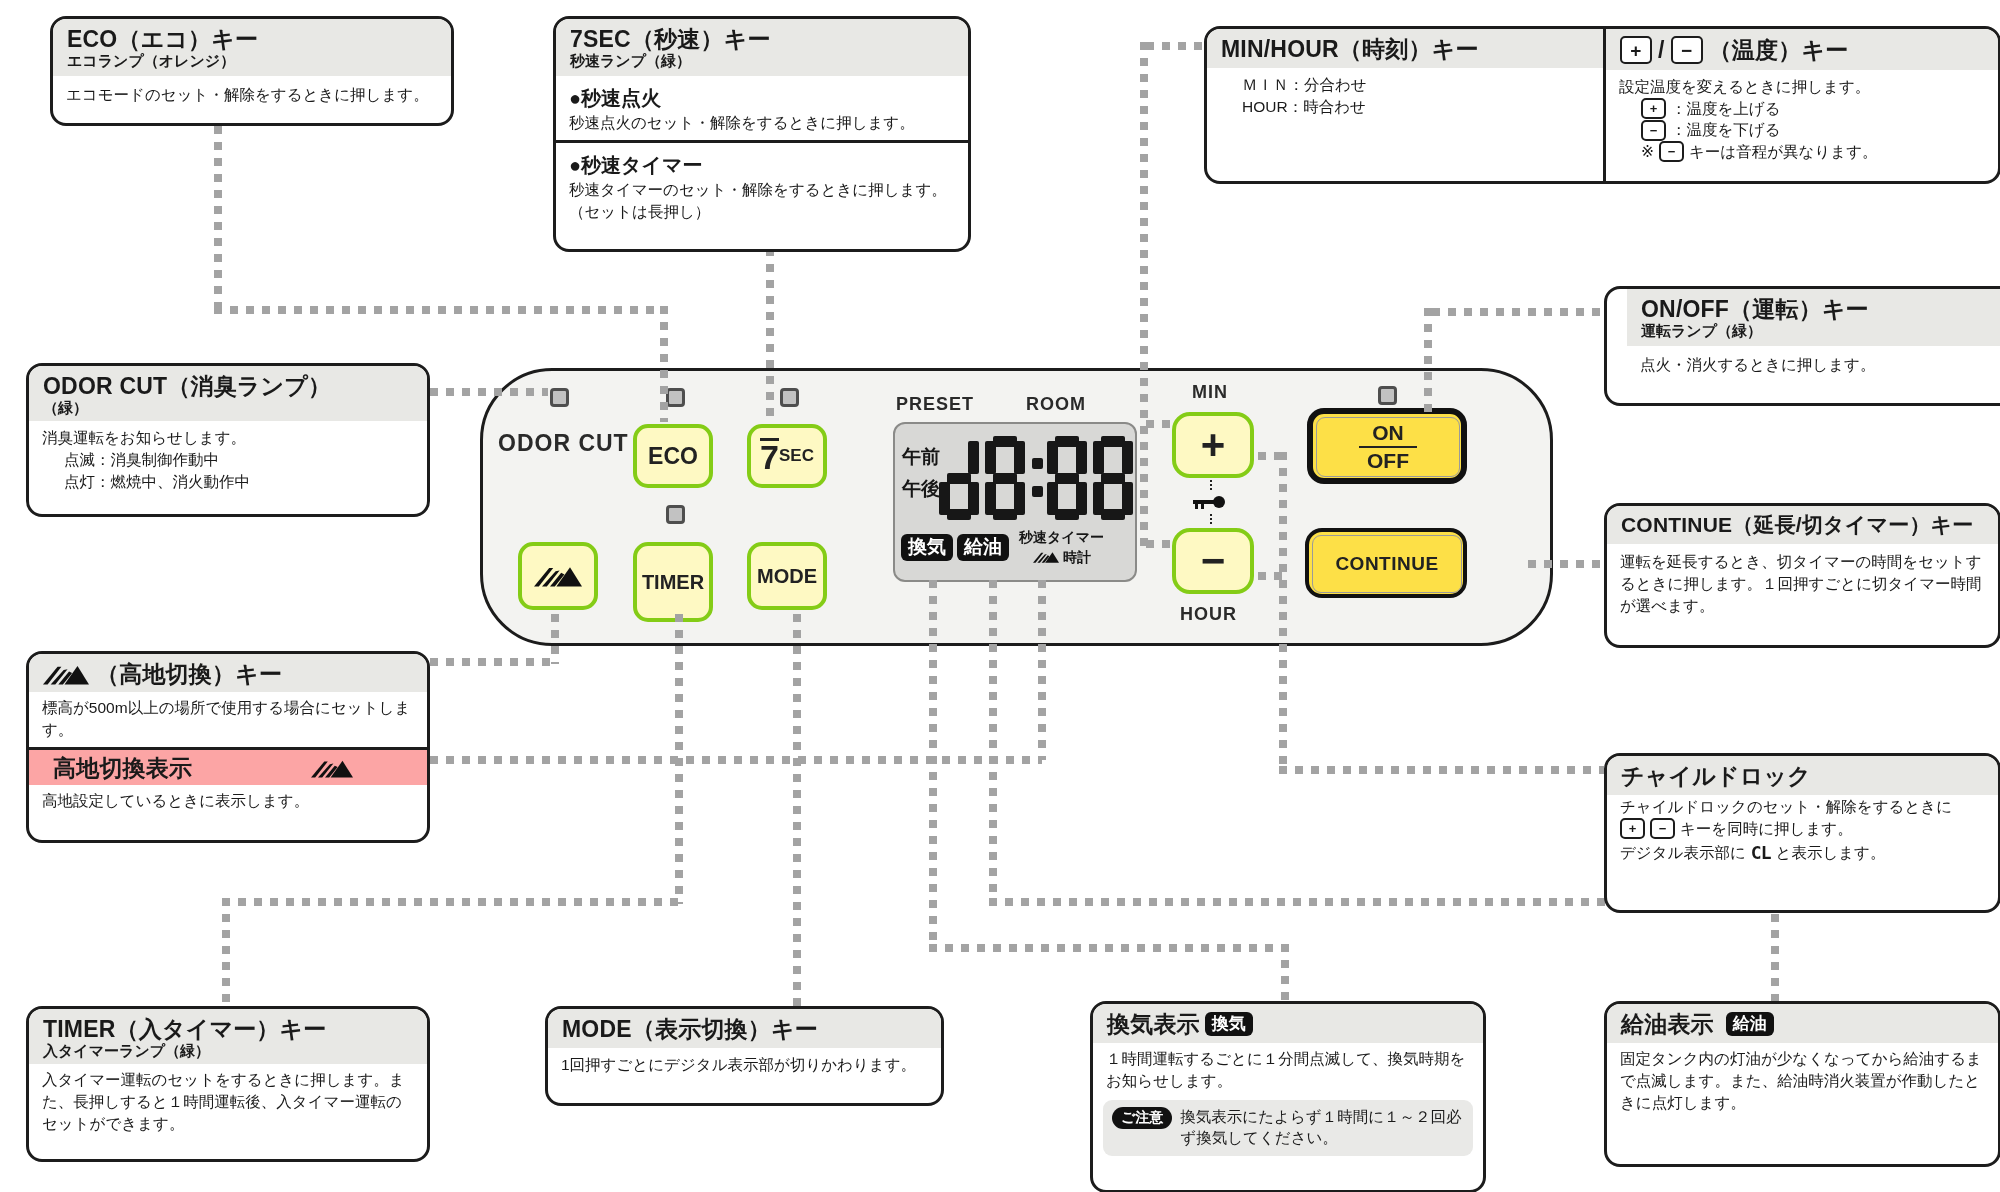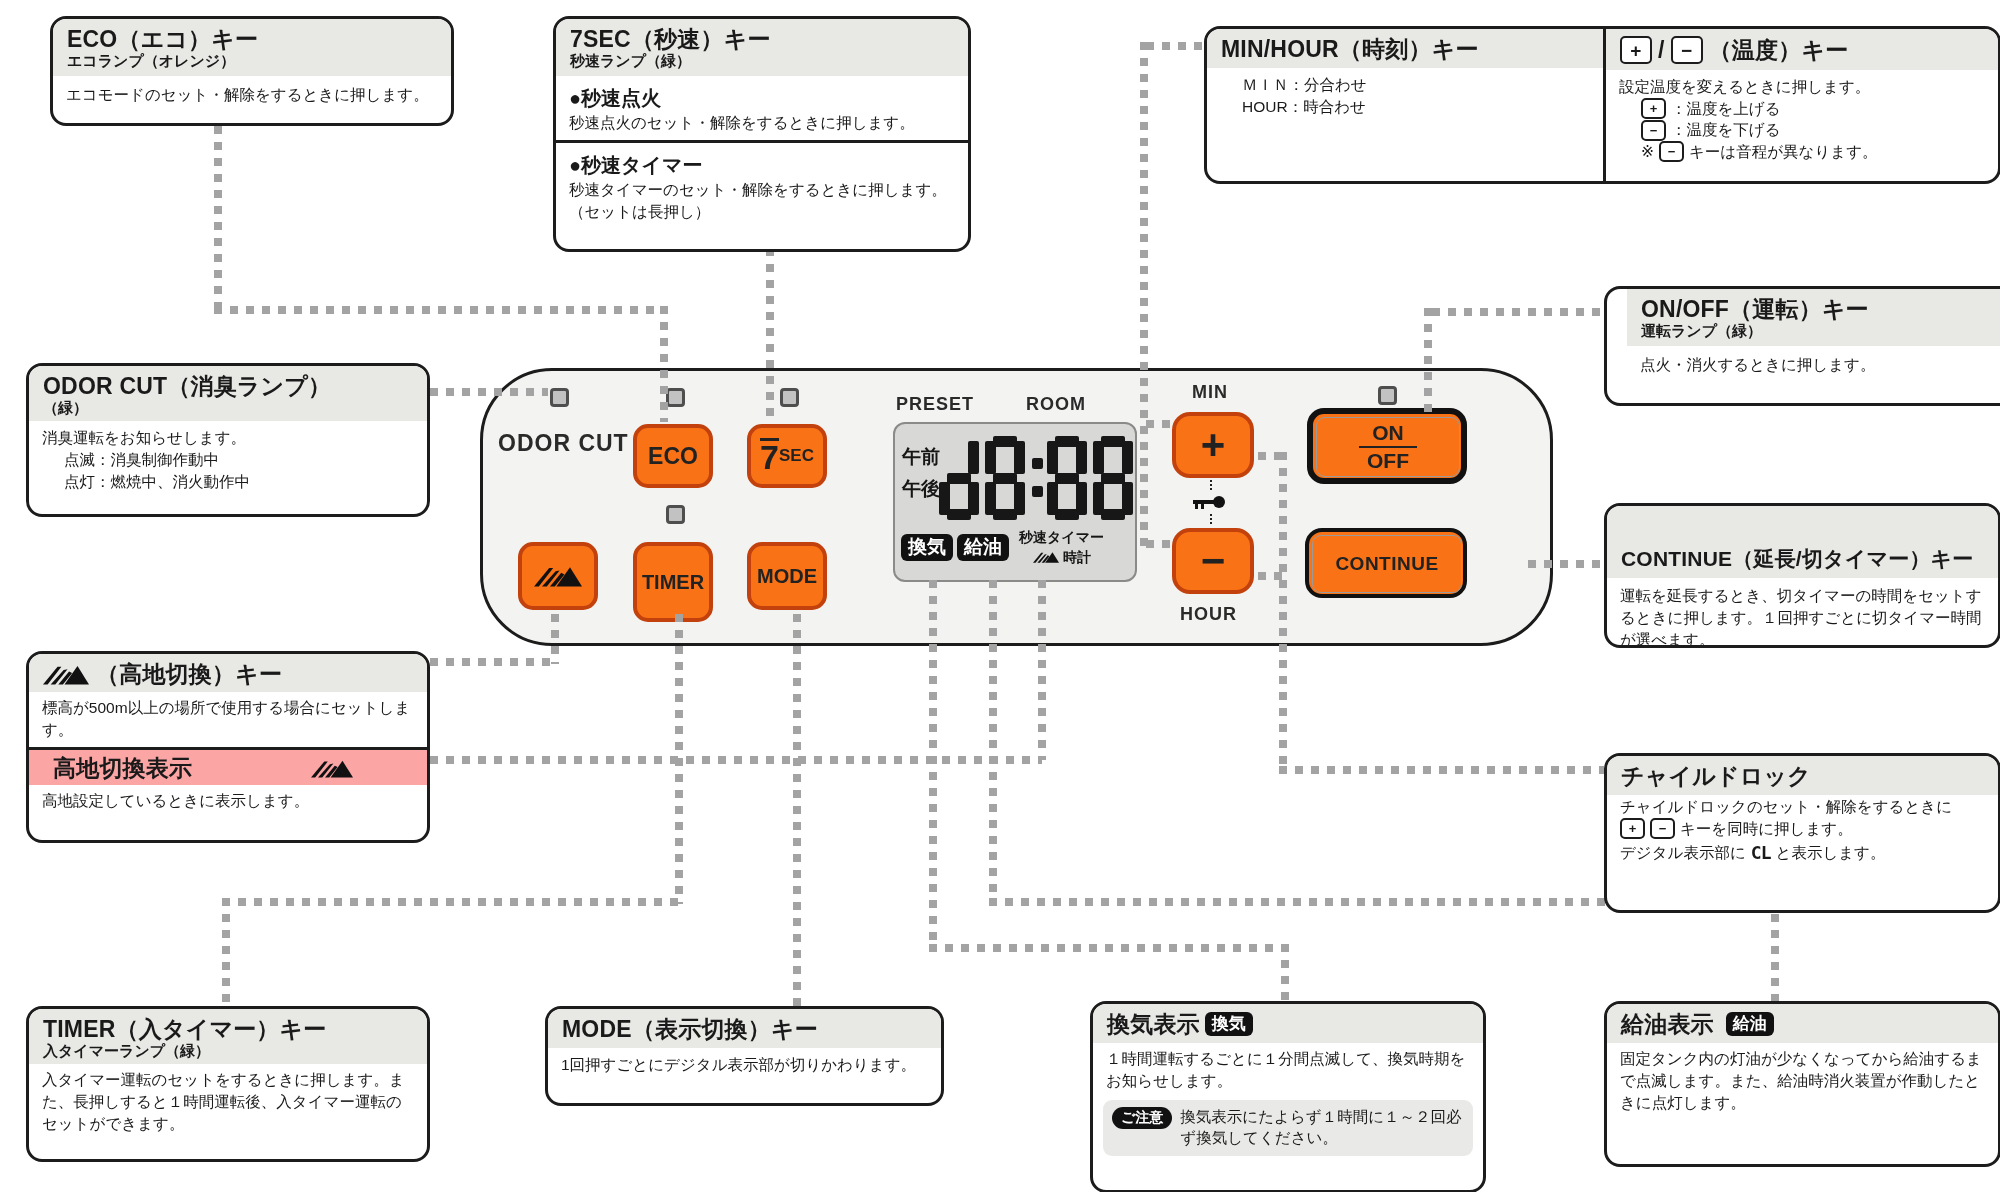--- a/index.html
+++ b/index.html
@@ -3,21 +3,21 @@
 <meta charset="utf-8">
 <style>
   html,body{margin:0;padding:0;background:#fff;}
   #stage{position:relative;width:2000px;height:1192px;background:#fff;overflow:hidden;
          font-family:"Liberation Sans","DejaVu Sans",sans-serif;color:#1a1a1a;}
 
   
   .callout{position:absolute;background:#fff;border:3px solid #1c1c1c;border-radius:16px;overflow:hidden;z-index:30;}
   .co-head{background:#e8e8e5;padding:7px 14px 5px 14px;}
   .co-title{font-size:23px;font-weight:bold;line-height:1.15;letter-spacing:0.2px;}
-  .co-title.sm{font-size:21px;margin-top:34px;}
+  .co-title.sm{font-size:21px;}
   .co-sub{font-size:15px;font-weight:bold;line-height:1.25;}
   .co-body{padding:8px 13px 8px 13px;font-size:15.5px;line-height:1.4;}
   .co-body p{margin:0;}
   .indent{padding-left:22px;}
   .co-div{border-top:3px solid #1c1c1c;}
   .bullet-title{font-size:20px;font-weight:bold;margin:0 0 2px 0;}
   .row{display:flex;align-items:center;gap:5px;}
 
   
   .keycap{display:inline-flex;align-items:center;justify-content:center;
@@ -36,26 +36,26 @@
   
   .lh{position:absolute;height:8px;z-index:20;
       background-image:repeating-linear-gradient(90deg,#a3a3a3 0 8px,transparent 8px 16px);}
   .lv{position:absolute;width:8px;z-index:20;
       background-image:repeating-linear-gradient(180deg,#a3a3a3 0 8px,transparent 8px 16px);}
 
   
   #panel{position:absolute;left:480px;top:368px;width:1067px;height:272px;background:#f3f3f1;
          border:3px solid #1c1c1c;border-radius:72px;z-index:10;}
   .led{position:absolute;width:13px;height:13px;background:#c2c2c2;border:3px solid #4e4e4e;border-radius:4px;z-index:12;}
-  .pbtn{position:absolute;background:#f97316;border:4px solid #c2410c;border-radius:15px;
+  .pbtn{position:absolute;background:#fef9c3;border:4px solid #84cc16;border-radius:15px;
         display:flex;align-items:center;justify-content:center;font-weight:bold;color:#222;z-index:12;}
   .plabel{position:absolute;font-weight:bold;color:#2a2a2a;z-index:12;letter-spacing:1px;}
 
   
-  .bigbtn{position:absolute;border:6px solid #111;border-radius:17px;background:#f97316;z-index:12;padding:3px;}
+  .bigbtn{position:absolute;border:6px solid #111;border-radius:17px;background:#fde047;z-index:12;padding:3px;}
   .bigbtn .inner{width:100%;height:100%;border:1.5px solid #9a9a9a;border-radius:9px;
         display:flex;flex-direction:column;align-items:center;justify-content:center;font-weight:bold;color:#222;}
   .onoff-sep{width:58px;border-top:2.5px solid #222;margin:1px 0;}
 
   
   #lcd{position:absolute;left:893px;top:422px;width:240px;height:156px;background:#d8d8d6;
        border-radius:12px;border:2px solid #8a8a88;z-index:12;}
   .ampm{position:absolute;font-size:19px;font-weight:bold;color:#161616;}
   .segdigit{position:absolute;width:40px;height:84px;}
   .seg{position:absolute;background:#171717;border-radius:2px;display:none;}

